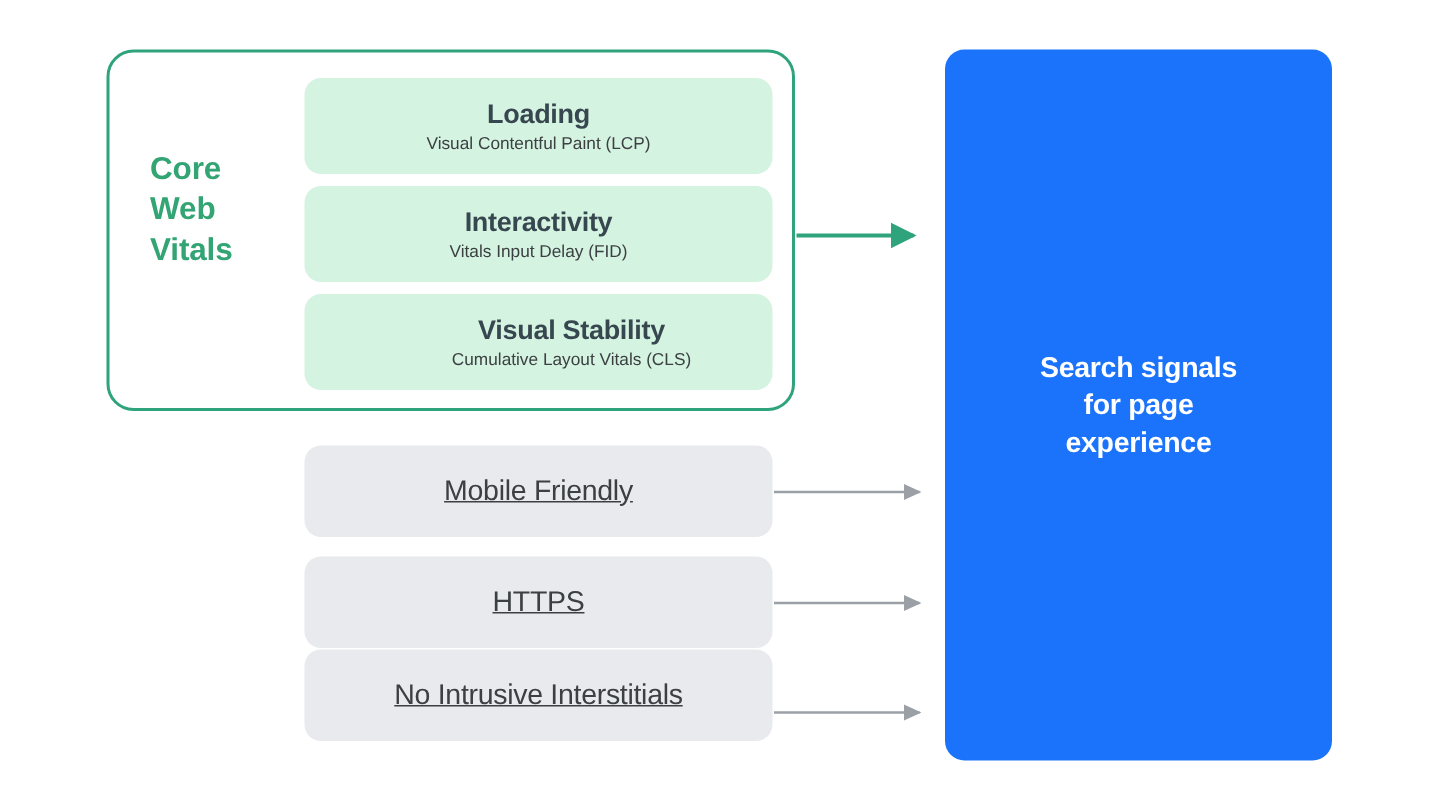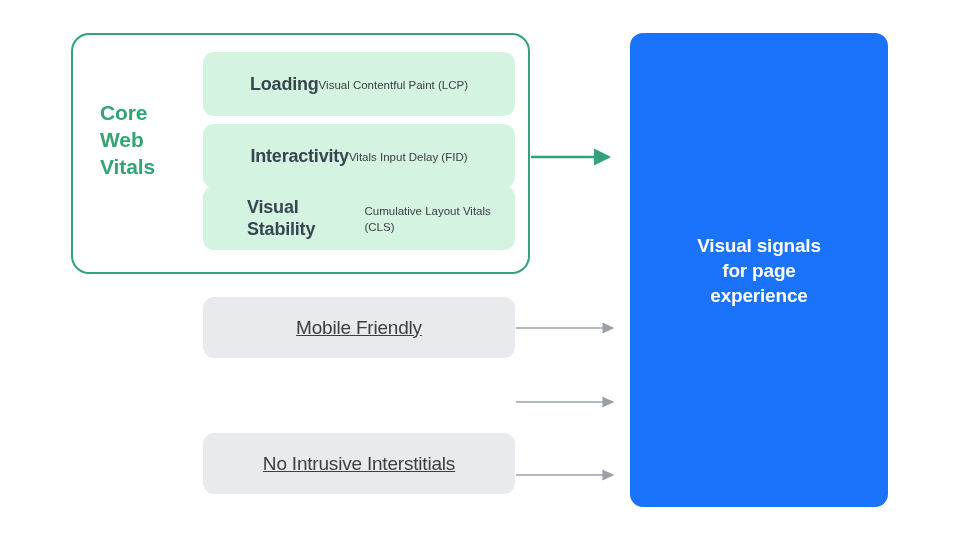--- a/index.html
+++ b/index.html
@@ -35,27 +35,27 @@
   
   .metric-card{
     position:absolute;
     left:203px;
     width:312px;
     height:64px;
     background:#d5f3e1;
     border-radius:11px;
     box-sizing:border-box;
     display:flex;
-    flex-direction:row;
+    flex-direction:column;
     align-items:center;
     justify-content:center;
   }
   .metric-card.c0{top:52px;}
   .metric-card.c1{top:124px;}
-  .metric-card.c2{top:186px;padding-left:44px;}
+  .metric-card.c2{top:196px;padding-left:44px;}
   .metric-title{
     font-size:18px;
     font-weight:bold;
     color:#37474f;
     line-height:22px;
     letter-spacing:-0.2px;
   }
   .metric-sub{
     font-size:11.5px;
     color:#3c4043;
@@ -130,20 +130,23 @@
   </div>
 
   <div class="metric-card c2">
     <div class="metric-title">Visual Stability</div>
     <div class="metric-sub">Cumulative Layout Vitals (CLS)</div>
   </div>
 
   <div class="signal-box s0">
     <div class="signal-label">Mobile Friendly</div>
   </div>
+  <div class="signal-box s1">
+    <div class="signal-label">HTTPS</div>
+  </div>
   <div class="signal-box s2">
     <div class="signal-label">No Intrusive Interstitials</div>
   </div>
 
   <svg class="arrow-svg" viewBox="0 0 960 540" xmlns="http://www.w3.org/2000/svg">
     <defs>
       <marker id="head-green" markerWidth="7" markerHeight="7" refX="5.8" refY="3.5" orient="auto">
         <path d="M0,0.2 L6.6,3.5 L0,6.8 z" fill="#2fa37c"></path>
       </marker>
       <marker id="head-gray" markerWidth="8" markerHeight="8" refX="6.6" refY="4" orient="auto">
@@ -160,18 +163,18 @@
     </g>
     <g>
       <line x1="516" y1="402" x2="613" y2="402" stroke="#9aa0a6" stroke-width="1.6" marker-end="url(#head-gray)"></line>
     </g>
     <g>
       <line x1="516" y1="475" x2="613" y2="475" stroke="#9aa0a6" stroke-width="1.6" marker-end="url(#head-gray)"></line>
     </g>
   </svg>
 
   <div class="target-box">
-    <div class="target-text">Visual signals
+    <div class="target-text">Search signals
 for page
 experience</div>
   </div>
 
 </div>
 
 </body></html>

